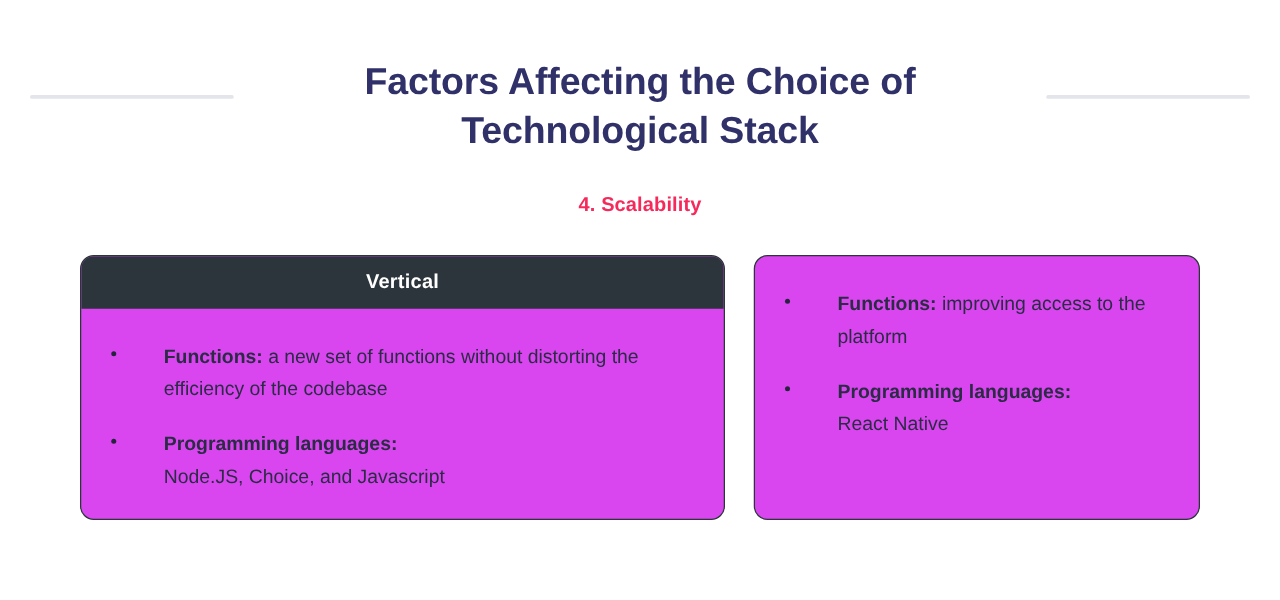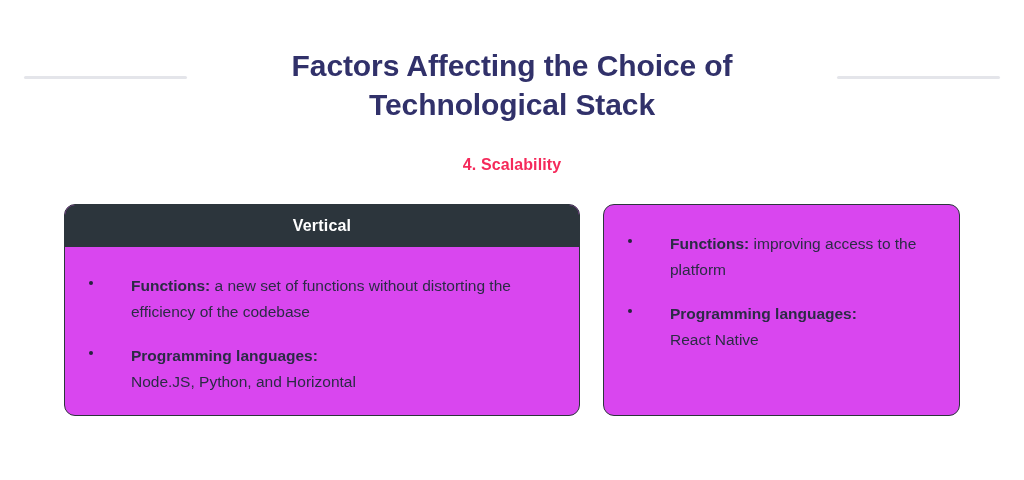--- a/index.html
+++ b/index.html
@@ -152,21 +152,21 @@
     <div class="bullet-item">
       <span class="bullet-dot"></span>
       <span class="bullet-text">
         <span class="lead">Functions:</span><span class="rest"> a new set of functions without distorting the efficiency of the codebase</span>
       </span>
     </div>
 
     <div class="bullet-item">
       <span class="bullet-dot"></span>
       <span class="bullet-text">
-        <span class="lead">Programming languages:</span><span class="rest-block">Node.JS, Python, and Horizontal</span>
+        <span class="lead">Programming languages:</span><span class="rest-block">Node.JS, Choice, and Javascript</span>
       </span>
     </div>
 
   </div>
 </div>
 
 <div class="card card-right">
   <div class="card-body">
 
     <div class="bullet-item">

